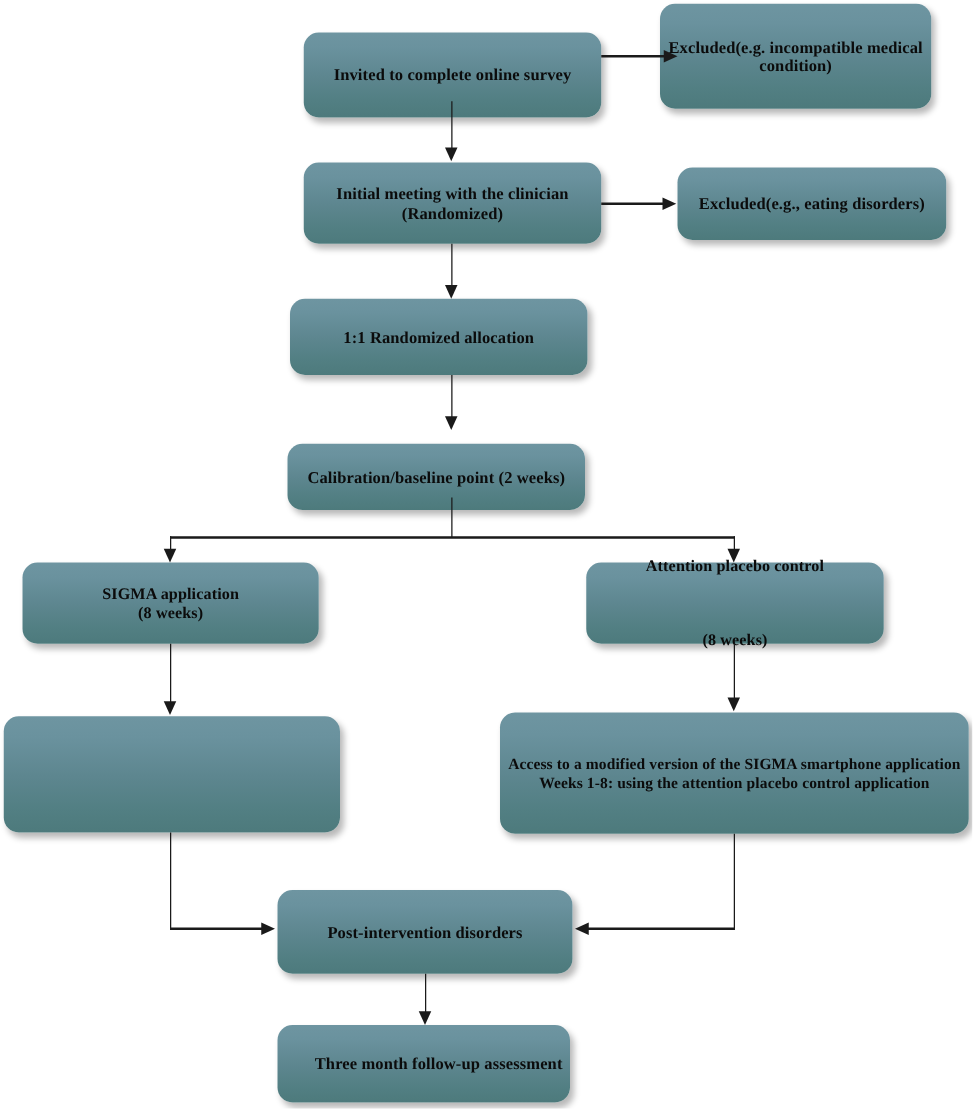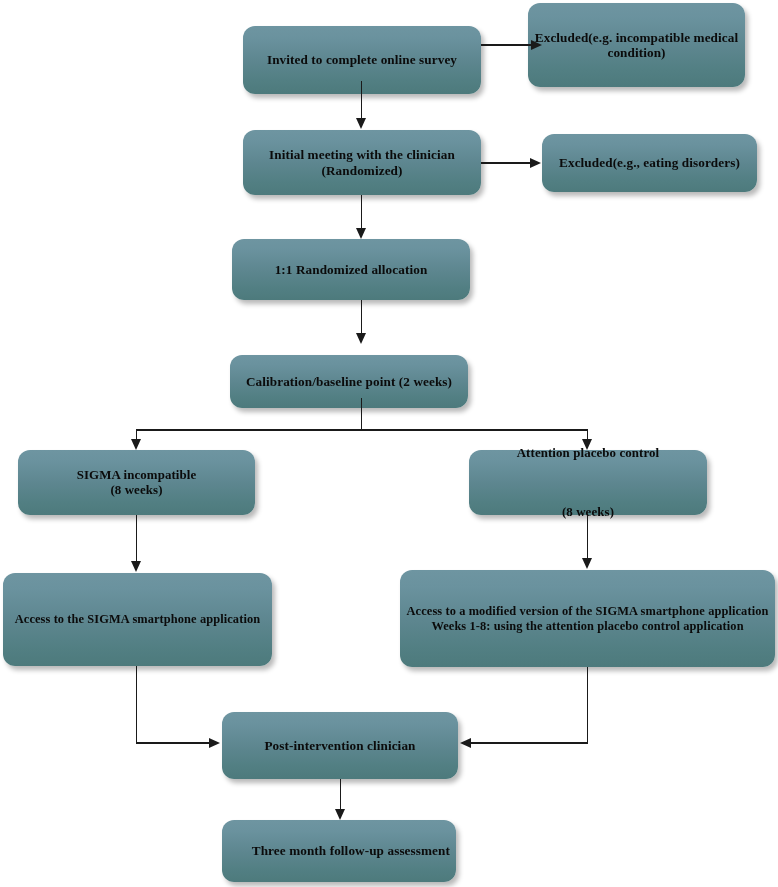--- a/index.html
+++ b/index.html
@@ -101,40 +101,39 @@
 
   <div class="node fs13" style="left:232px; top:239px; width:238px; height:61px;">
     <span class="line">1:1 Randomized allocation</span>
   </div>
 
   <div class="node fs13" style="left:230px; top:345px; width:238px; height:53px;margin-top:10px;">
     <span class="line">Calibration/baseline point (2 weeks)</span>
   </div>
 
   <div class="node fs125" style="left:18px; top:450px; width:237px; height:65px;">
-    <span class="line">SIGMA incompatible</span>
+    <span class="line">SIGMA application</span>
     <span class="line">(8 weeks)</span>
   </div>
 
   <div class="node fs125" style="left:469px; top:450px; width:238px; height:65px;gap:44px;">
     <span class="line">Attention placebo control</span>
     <span class="line">(8 weeks)</span>
   </div>
 
   <div class="node fs12" style="left:3px; top:573px; width:269px; height:93px;">
-    <span class="line">Access to the SIGMA smartphone application</span>
   </div>
 
   <div class="node fs12" style="left:400px; top:570px; width:375px; height:97px;">
     <span class="line">Access to a modified version of the SIGMA smartphone application</span>
     <span class="line">Weeks 1-8: using the attention placebo control application</span>
   </div>
 
   <div class="node fs13" style="left:222px; top:712px; width:236px; height:67px;">
-    <span class="line">Post-intervention clinician</span>
+    <span class="line">Post-intervention disorders</span>
   </div>
 
   <div class="node fs13" style="left:222px; top:820px; width:234px; height:62px;text-align:right;">
     <span class="line">Three month follow-up assessment</span>
   </div>
 
   <div class="conn hline" style="left:481px; top:44px; width:51px;"></div>
   <div class="arrow arrow-right" style="left:531px; top:39.5px;"></div>
 
   <div class="conn vline" style="left:360.5px; top:81px; height:38px;"></div>

